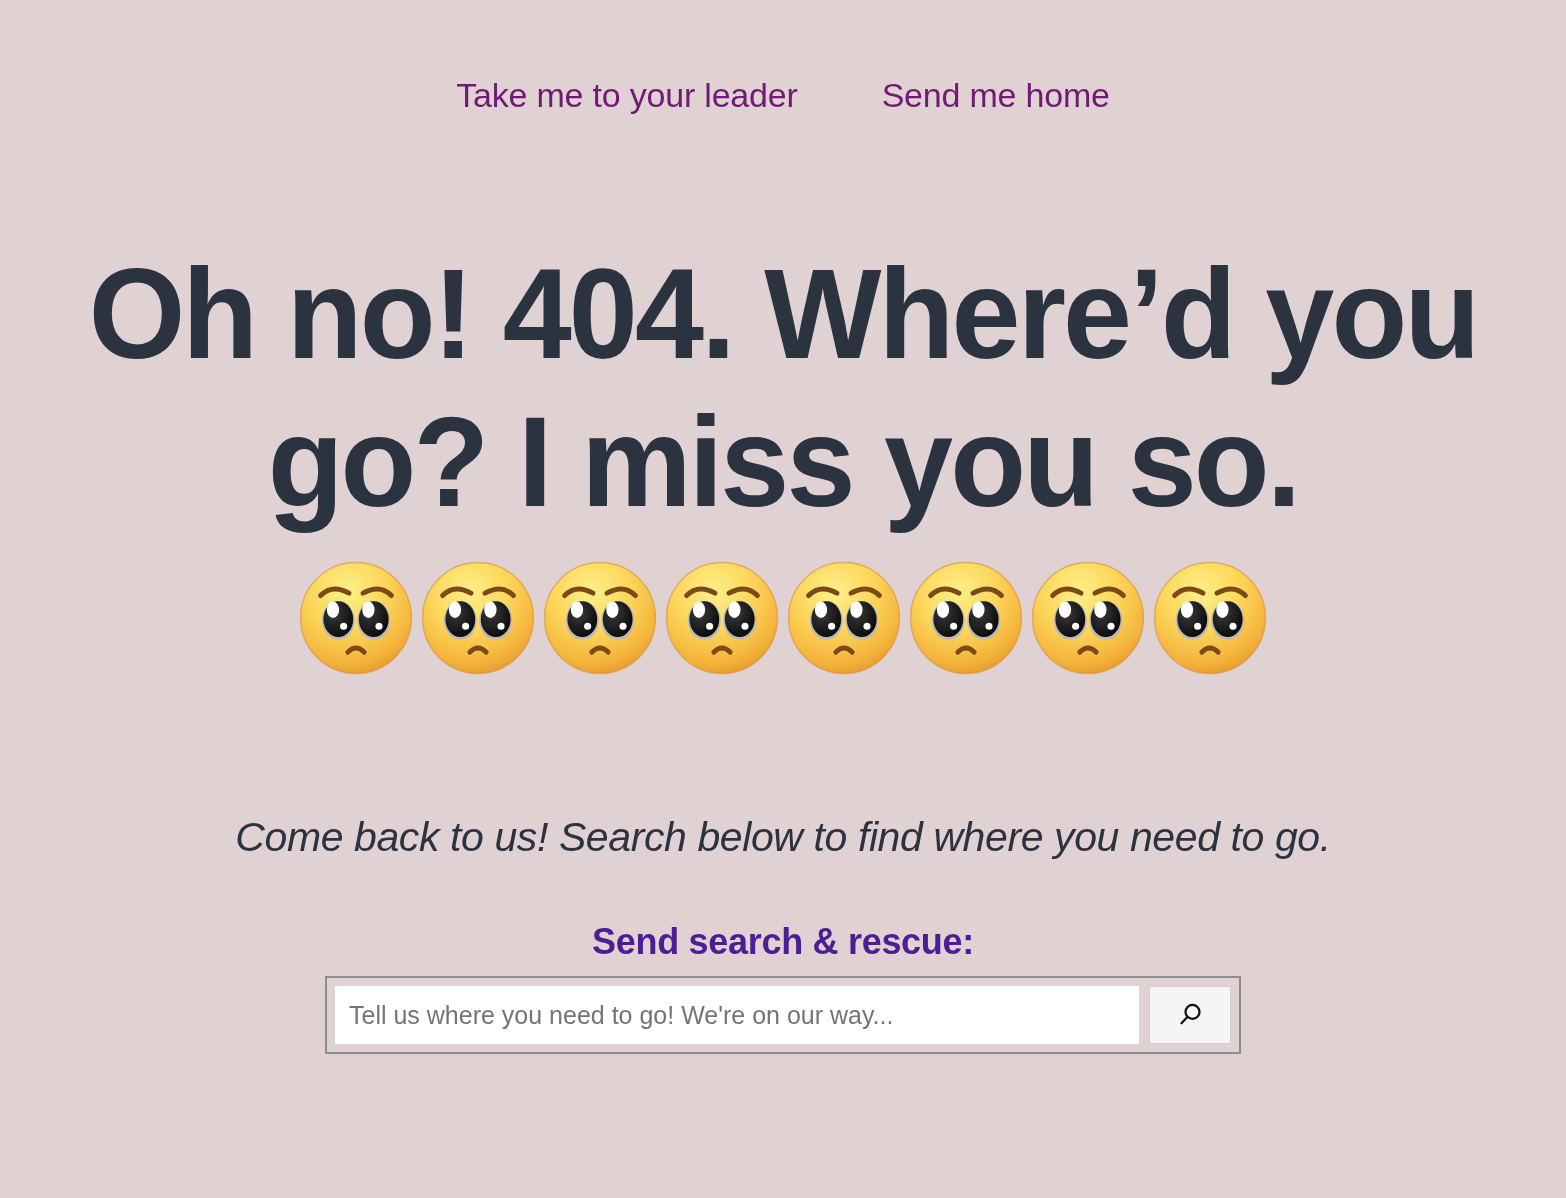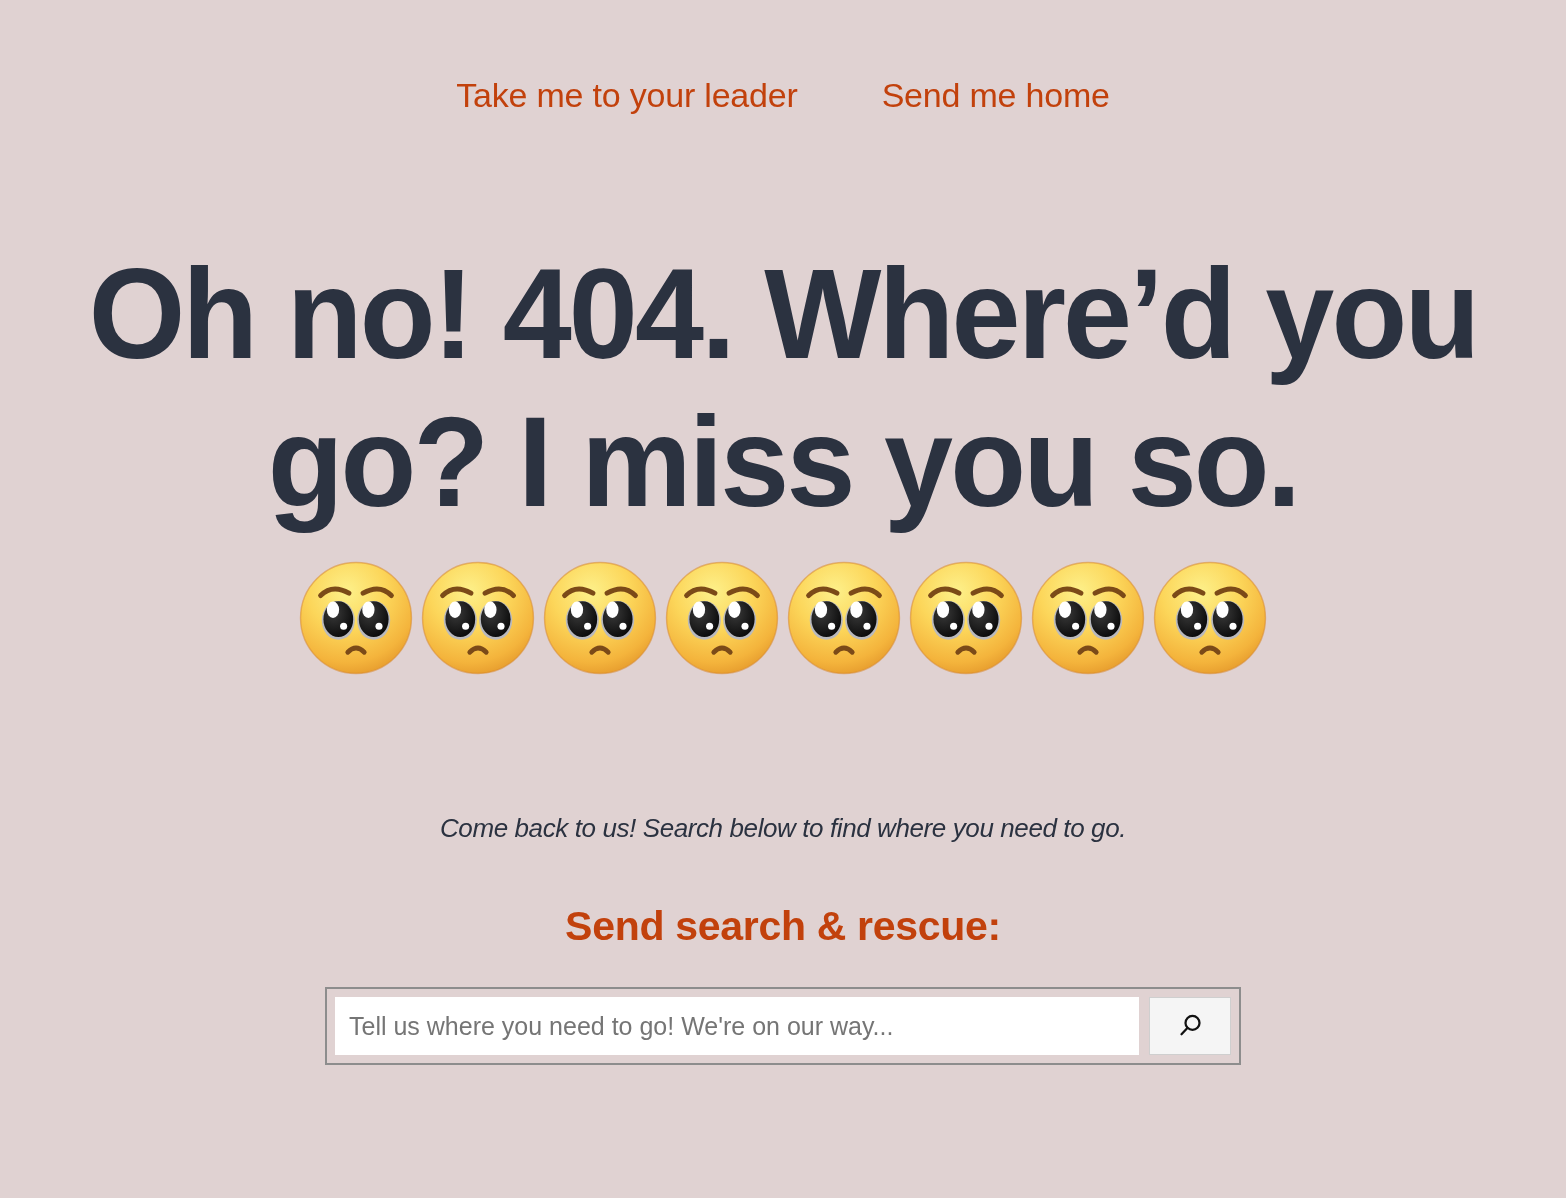--- a/index.html
+++ b/index.html
@@ -28,21 +28,21 @@
     display: flex;
     justify-content: center;
     align-items: baseline;
     gap: 84px;
   }
   .nav-link {
     font-family: "Liberation Sans", sans-serif;
     font-size: 34px;
     font-weight: 400;
     line-height: 1;
-    color: #c2410c;
+    color: #701a75;
     text-decoration: none;
     letter-spacing: -0.2px;
     cursor: pointer;
     white-space: nowrap;
   }
 
   
   .headline {
     margin: 0;
     padding: 0 60px;
@@ -74,40 +74,40 @@
   }
 
   
   .subtitle {
     margin: 0;
     margin-top: 130px;
     text-align: center;
     font-family: "Liberation Sans", sans-serif;
     font-style: italic;
     font-weight: 400;
-    font-size: 26px;
+    font-size: 41px;
     line-height: 1.2;
     letter-spacing: -0.4px;
     color: #2b3240;
   }
 
   
   .search-block {
     margin-top: 62px;
     text-align: center;
   }
   .search-label {
     display: block;
     font-family: "Liberation Sans", sans-serif;
     font-weight: 700;
-    font-size: 41px;
+    font-size: 36px;
     line-height: 1;
     letter-spacing: -0.3px;
-    color: #c2410c;
-    margin-bottom: 40px;
+    color: #4c1d95;
+    margin-bottom: 16px;
   }
   .search-wrap {
     width: 916px;
     margin: 0 auto;
     border: 2px solid #8d8d8d;
     background: #e0d2d2;
     padding: 8px;
     box-sizing: border-box;
     display: flex;
     align-items: center;

